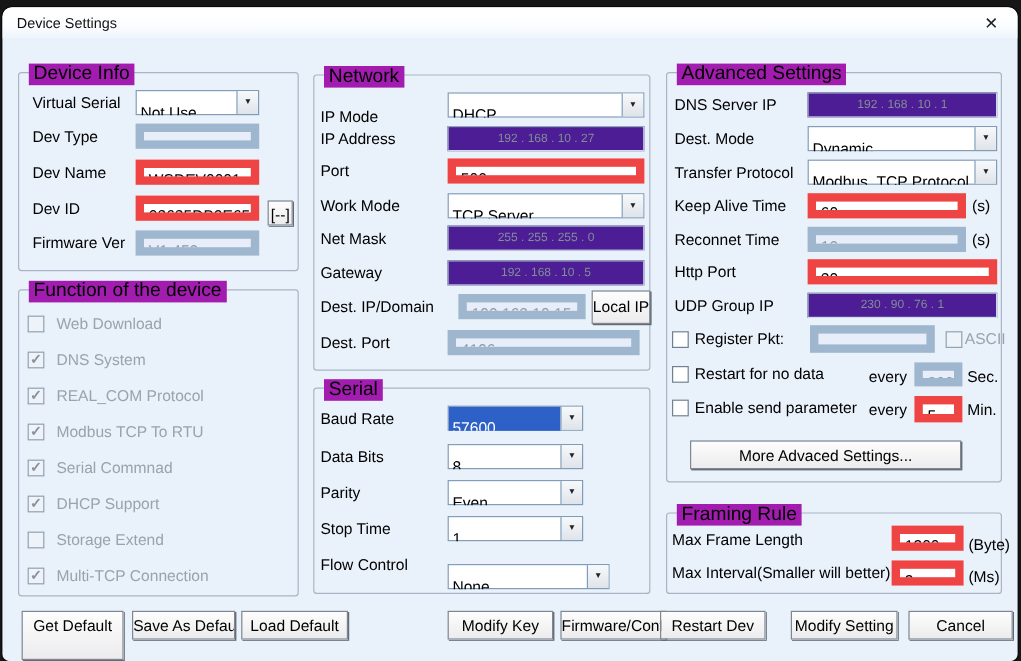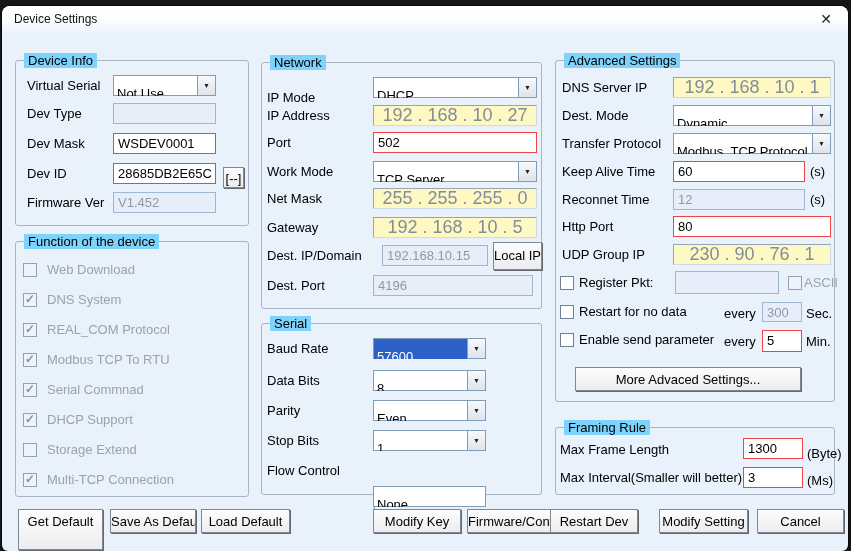--- a/index.html
+++ b/index.html
@@ -7,31 +7,31 @@
        font-family:"Liberation Sans",sans-serif;-webkit-font-smoothing:antialiased;}
   .dialog{position:absolute;left:2px;top:6px;width:846px;height:545px;
           background:#e9f1fb;border-radius:8px 8px 6px 6px;overflow:hidden;
           box-shadow:0 0 0 1px rgba(0,0,0,.55);}
   .titlebar{position:absolute;left:0;top:0;width:100%;height:26px;
             background:linear-gradient(180deg,#ffffff 0%,#fbfdff 60%,#eef4fc 100%);}
   .title{position:absolute;left:12px;top:0;line-height:26px;font-size:12px;color:#111;}
   .close{position:absolute;right:13px;top:4px;width:18px;height:18px;line-height:18px;
          text-align:center;font-size:14px;color:#222;cursor:pointer;}
   .group{position:absolute;border:1px solid #a9b5c4;border-radius:3px;}
-  .legend{position:absolute;top:-8px;left:8px;background:#7dd3fc;padding:0 4px;
-          font-size:13px;color:#000;white-space:nowrap;}
+  .legend{position:absolute;top:-8px;left:8px;background:#a21caf;padding:0 4px;
+          font-size:16px;color:#000;white-space:nowrap;}
   .lbl{position:absolute;font-size:13px;color:#000;white-space:nowrap;line-height:15px;}
   .lbl.dis{color:#9aa3ad;}
   .lbl.unit{color:#000;}
-  .tb{position:absolute;box-sizing:border-box;height:21px;border:1px solid #ef4444;
+  .tb{position:absolute;box-sizing:border-box;height:21px;border:7px solid #ef4444;
       background:#fff;font-size:13px;color:#000;padding:2px 4px;line-height:15px;
       white-space:nowrap;overflow:hidden;}
   .tb.dis{background:#e7eef9;color:#8f99a4;border-color:#9fb7ce;}
-  .ipf{position:absolute;box-sizing:border-box;height:21px;font-size:18px;
-       color:#838d98;background:#fef9c3;text-align:center;line-height:19px;
+  .ipf{position:absolute;box-sizing:border-box;height:21px;font-size:10px;
+       color:#838d98;background:#4c1d95;text-align:center;line-height:19px;
        border:1px solid;border-color:#93a5ba #cfdae8 #cfdae8 #93a5ba;white-space:nowrap;overflow:hidden;}
   .combo{position:absolute;box-sizing:border-box;height:21px;border:1px solid #7f9db9;
          background:#fff;display:flex;cursor:default;}
   .combo .ctxt{flex:1;font-size:13px;color:#000;padding:10px 3px;line-height:15px;
                white-space:nowrap;overflow:hidden;}
   .combo.sel .ctxt{background:#2d61c8;color:#fff;}
   .combo .cbtn{width:17px;border-left:1px solid #7f9db9;
                background:linear-gradient(180deg,#f7f9fb,#dfe4ea);
                display:flex;align-items:center;justify-content:center;
                font-size:7px;color:#222;}
@@ -61,21 +61,21 @@
   <div class="group" style="left:13px;top:54px;width:232px;height:164px;">
     <span class="legend">Device Info</span>
   </div>
   <span class="lbl" style="left:25px;top:72px;">Virtual Serial</span>
   <div class="combo" style="left:111px;top:69px;width:103px;">
     <span class="ctxt">Not Use</span>
     <span class="cbtn">▼</span>
   </div>
   <span class="lbl" style="left:25px;top:100px;">Dev Type</span>
   <div class="tb dis" style="left:111px;top:97px;width:103px;"></div>
-  <span class="lbl" style="left:25px;top:130px;">Dev Mask</span>
+  <span class="lbl" style="left:25px;top:130px;">Dev Name</span>
   <div class="tb" style="left:111px;top:127px;width:103px;">WSDEV0001</div>
   <span class="lbl" style="left:25px;top:160px;">Dev ID</span>
   <div class="tb" style="left:111px;top:157px;width:103px;">28685DB2E65C</div>
   <div class="pbtn" style="left:221px;top:161px;width:21px;height:21px;"><span>[--]</span></div>
   <span class="lbl" style="left:25px;top:189px;">Firmware Ver</span>
   <div class="tb dis" style="left:111px;top:186px;width:103px;">V1.452</div>
 
   <div class="group" style="left:13px;top:235px;width:232px;height:254px;">
     <span class="legend">Function of the device</span>
   </div>
@@ -134,27 +134,27 @@
   <span class="lbl" style="left:265px;top:367px;">Data Bits</span>
   <div class="combo" style="left:371px;top:364px;width:113px;">
     <span class="ctxt">8</span>
     <span class="cbtn">▼</span>
   </div>
   <span class="lbl" style="left:265px;top:397px;">Parity</span>
   <div class="combo" style="left:371px;top:394px;width:113px;">
     <span class="ctxt">Even</span>
     <span class="cbtn">▼</span>
   </div>
-  <span class="lbl" style="left:265px;top:427px;">Stop Bits</span>
+  <span class="lbl" style="left:265px;top:427px;">Stop Time</span>
   <div class="combo" style="left:371px;top:424px;width:113px;">
     <span class="ctxt">1</span>
     <span class="cbtn">▼</span>
   </div>
   <span class="lbl" style="left:265px;top:457px;">Flow Control</span>
-  <div class="combo" style="left:371px;top:480px;width:113px;flex-direction:column;">
+  <div class="combo" style="left:371px;top:464px;width:135px;">
     <span class="ctxt">None</span>
     <span class="cbtn">▼</span>
   </div>
 
   <div class="group" style="left:553px;top:54px;width:278px;height:340px;">
     <span class="legend">Advanced Settings</span>
   </div>
   <span class="lbl" style="left:560px;top:74px;">DNS Server IP</span>
   <div class="ipf" style="left:671px;top:71px;width:158px;">192 . 168 . 10 . 1</div>
   <span class="lbl" style="left:560px;top:102px;">Dest. Mode</span>

